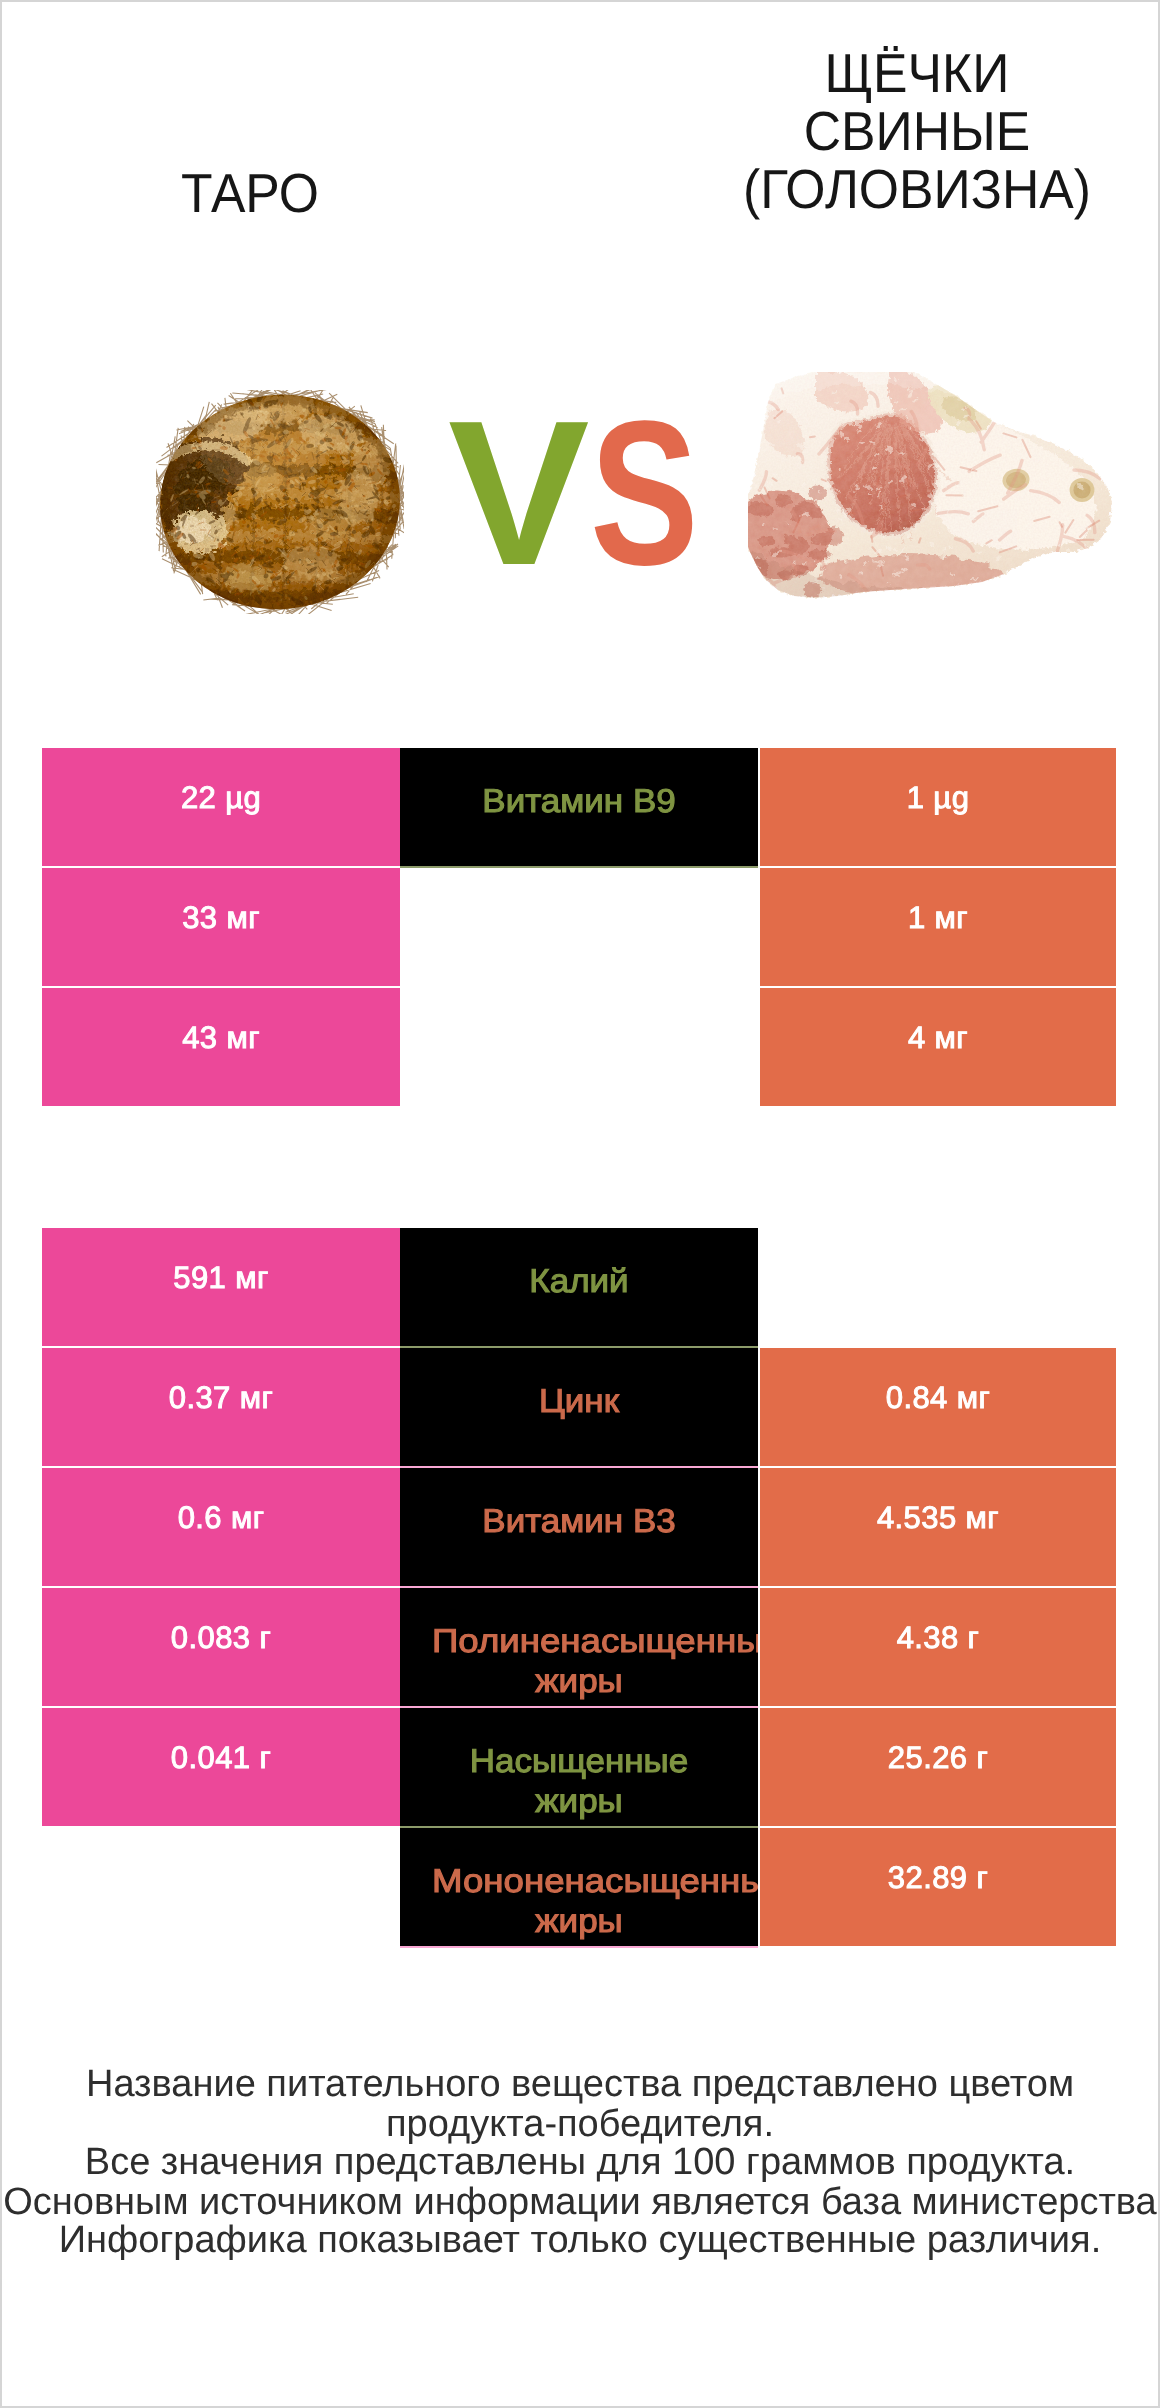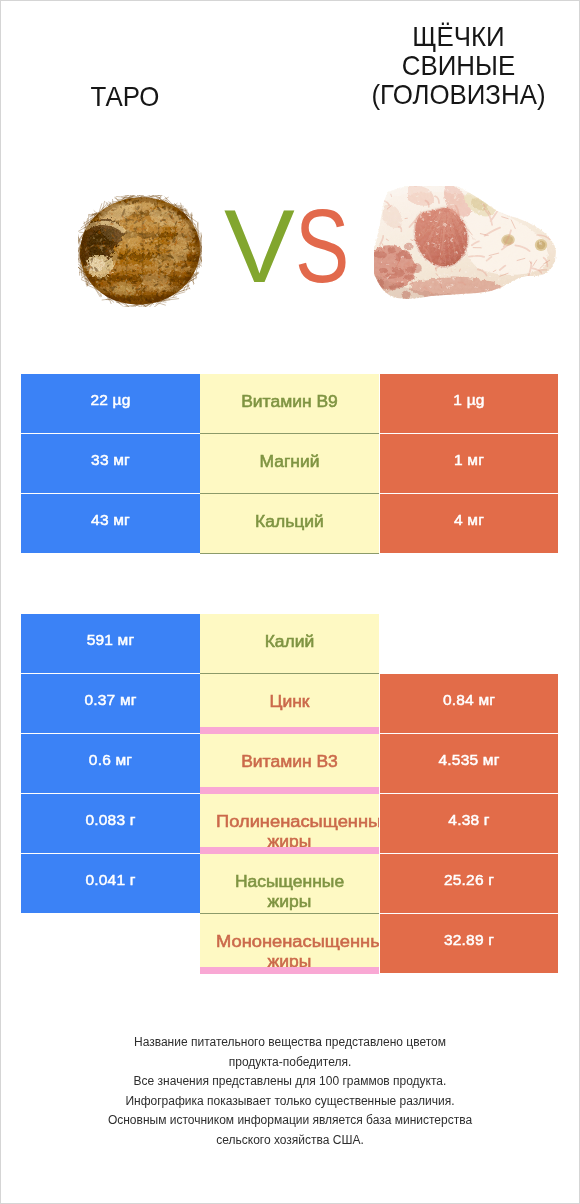--- a/index.html
+++ b/index.html
@@ -9,53 +9,53 @@
 #page{position:relative;width:580px;height:1204px;background:#fff;overflow:hidden}
 #page-border{position:absolute;left:0;top:0;width:580px;height:1204px;pointer-events:none;
       box-shadow:inset 0 0 0 1px #d5d5d5;z-index:5}
 
 .title{position:absolute;white-space:nowrap;color:#161616;font-size:27.5px;line-height:29px;
        font-weight:400;transform-origin:50% 50%}
 #title-left{left:0;top:81.5px;width:250px;text-align:center;transform:scaleX(.94);transform-origin:125px 50%}
 #title-right{left:330px;top:21.8px;width:257px;text-align:center;transform:scaleX(.94);transform-origin:128.5px 50%}
 
 #vs{position:absolute;left:0;top:190px;width:580px;text-align:center;
-    font-size:103px;line-height:113px;font-weight:400;white-space:nowrap}
+    font-size:103px;line-height:113px;font-weight:700;white-space:nowrap}
 #vs .s{margin-left:0px}
 #vs .vs-inner{display:inline-block;transform:translateX(3px);transform-origin:50% 50%}
 #vs .v,#vs .s{display:inline-block}
 #vs .v{transform:scaleX(1.03);transform-origin:0 50%}
 #vs .s{transform:translateX(2px) scaleX(.79);transform-origin:0 50%}
 #vs .v{color:#82a62e}
 #vs .s{color:#e2694c}
 
 #photo-left{position:absolute;left:78px;top:195px}
 #photo-right{position:absolute;left:374px;top:186px}
 .photo{display:block}
 
 #table{position:absolute;left:21px;top:374px;width:537px;height:599px}
 .row{position:absolute;left:0;width:537px;height:59px}
 .val{position:absolute;top:16px;width:100%;text-align:center;font-size:15.5px;line-height:20.2px;
      font-weight:400;color:#fff;letter-spacing:.2px;white-space:nowrap;
      -webkit-text-stroke:.5px #fff}
-.cell-left{position:absolute;left:0;top:0;width:179px;height:59px;background:#3b82f6}
+.cell-left{position:absolute;left:0;top:0;width:179px;height:59px;background:#ec4899}
 .cell-right{position:absolute;left:359px;top:0;width:178px;height:59px;background:#e26c49}
-.cell-mid{position:absolute;left:179px;top:0;width:179px;height:60px;overflow:hidden;background:#fef9c3}
+.cell-mid{position:absolute;left:179px;top:0;width:179px;height:60px;overflow:hidden;background:#000000}
 .cell-mid .inner{position:absolute;left:0;top:17px;width:179px;
      font-size:16.5px;font-weight:400;line-height:20.2px;white-space:nowrap;text-align:center;
      -webkit-text-stroke:.55px currentColor}
 .cell-mid .ln{display:block;transform:scaleX(1.06);transform-origin:89.5px 50%}
 .cell-mid .ln.wide{text-align:left;padding-left:16px;transform:scaleX(1.11);transform-origin:16px 50%}
 .w-left .cell-mid{border-bottom:1px solid #8c9b6a}
 .w-left .cell-mid .inner{color:#7f9442}
-.w-right .cell-mid{border-bottom:7px solid #f9a8d4}
+.w-right .cell-mid{border-bottom:1px solid #f9a8d4}
 .w-right .cell-mid .inner{color:#cb6a4b}
 
 #footnote{position:absolute;left:0;top:1033px;width:580px;text-align:center;
-          color:#2e2e2e;font-size:12px;line-height:19.5px}
+          color:#2e2e2e;font-size:19px;line-height:19.5px}
 #footnote .fl{display:block}
 </style>
 </head>
 <body>
 
 <div id="page">
 
   <div id="page-border"></div>
 
   <div class="title" id="title-left">ТАРО</div>
@@ -970,37 +970,27 @@
           </div>
         </div>
         <div class="cell-right">
           <div class="val">1 µg</div>
         </div>
       </div>
       <div class="row w-left" style="top:60px">
         <div class="cell-left">
           <div class="val">33 мг</div>
         </div>
-        <div class="cell-mid">
-          <div class="inner">
-            <span class="ln">Магний</span>
-          </div>
-        </div>
         <div class="cell-right">
           <div class="val">1 мг</div>
         </div>
       </div>
       <div class="row w-left" style="top:120px">
         <div class="cell-left">
           <div class="val">43 мг</div>
-        </div>
-        <div class="cell-mid">
-          <div class="inner">
-            <span class="ln">Кальций</span>
-          </div>
         </div>
         <div class="cell-right">
           <div class="val">4 мг</div>
         </div>
       </div>
       <div class="row w-left" style="top:240px">
         <div class="cell-left">
           <div class="val">591 мг</div>
         </div>
         <div class="cell-mid">
@@ -1073,17 +1063,16 @@
         <div class="cell-right">
           <div class="val">32.89 г</div>
         </div>
       </div>
     </div>
 
   <div id="footnote">
       <span class="fl">Название питательного вещества представлено цветом</span>
       <span class="fl">продукта-победителя.</span>
       <span class="fl">Все значения представлены для 100 граммов продукта.</span>
+      <span class="fl">Основным источником информации является база министерства</span>
       <span class="fl">Инфографика показывает только существенные различия.</span>
-      <span class="fl">Основным источником информации является база министерства</span>
-      <span class="fl">сельского хозяйства США.</span>
     </div>
 </div>
 
 </body></html>

